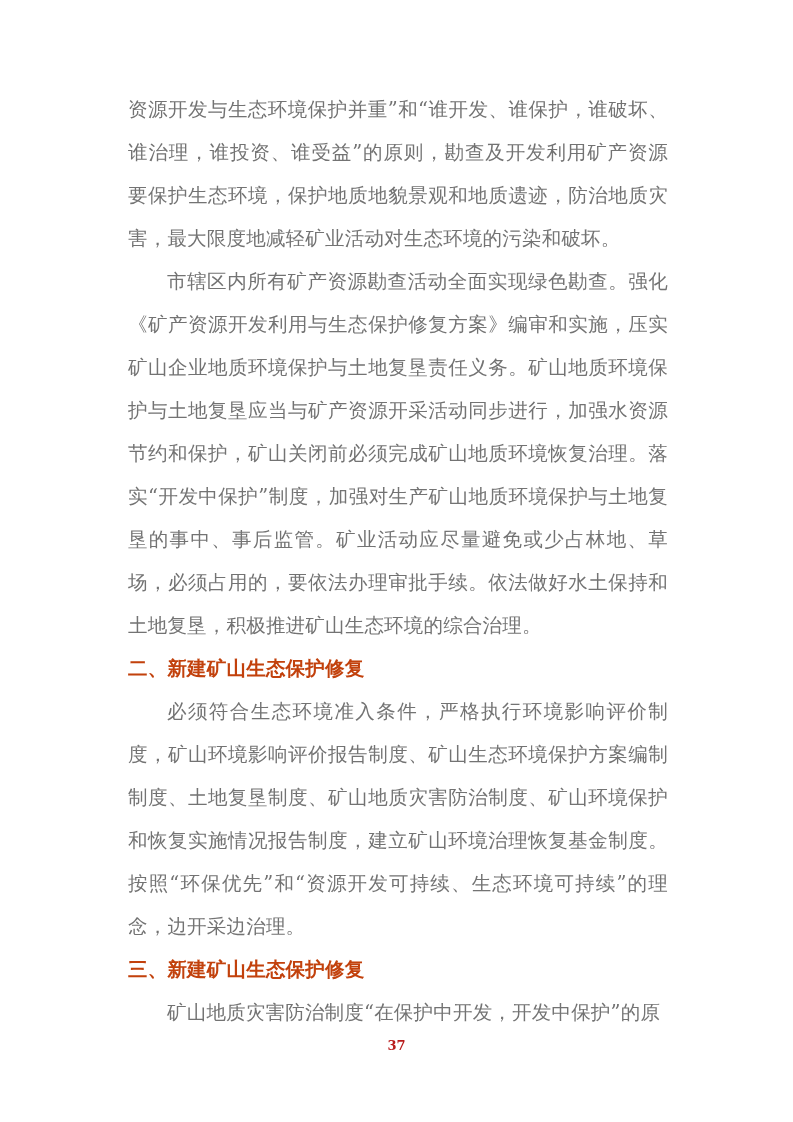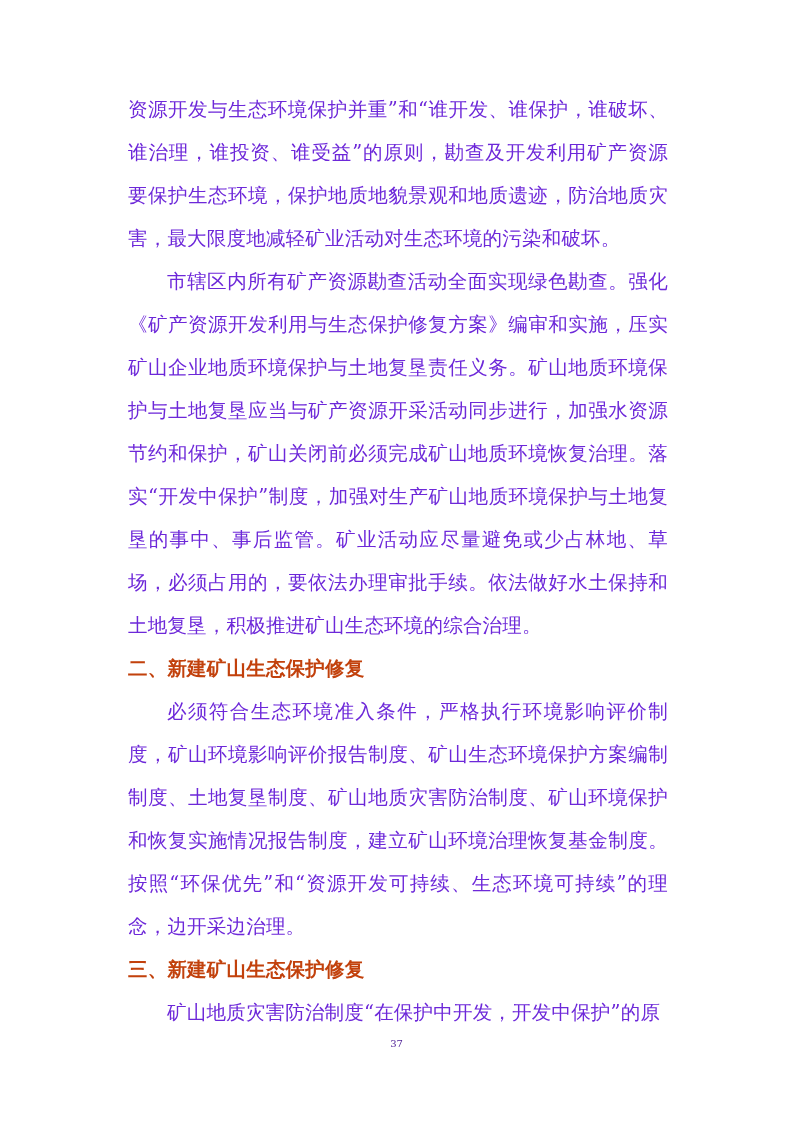--- a/index.html
+++ b/index.html
@@ -22,21 +22,21 @@
   .content {
     position: absolute;
     left: 128px;
     top: 88px;
     width: 540px;
   }
   p.body-text {
     margin: 0 0 0 0;
     font-size: 19.5px;
     line-height: 43px;
-    color: #6d28d9;
+    color: #737373;
     text-align: justify;
     text-justify: inter-ideograph;
     letter-spacing: 0.2px;
     font-family: "DejaVu Serif", serif;
   }
   p.indent {
     text-indent: 39px;
   }
   h2.heading {
     margin: 0;
@@ -46,23 +46,24 @@
     color: #c2410c;
     font-family: "DejaVu Sans", sans-serif;
     letter-spacing: 0.2px;
   }
   .page-number {
     position: absolute;
     left: 0;
     right: 0;
     top: 1038px;
     text-align: center;
-    font-size: 10px;
-    color: #4c1d95;
+    font-size: 13px;
+    color: #b91c1c;
     font-family: "DejaVu Serif", serif;
+    font-weight: bold;
   }
 </style>
 </head>
 <body>
 
 <div class="page">
   <div class="content">
 
     <p class="body-text">资源开发与生态环境保护并重”和“谁开发、谁保护，谁破坏、谁治理，谁投资、谁受益”的原则，勘查及开发利用矿产资源要保护生态环境，保护地质地貌景观和地质遗迹，防治地质灾害，最大限度地减轻矿业活动对生态环境的污染和破坏。</p>
 

